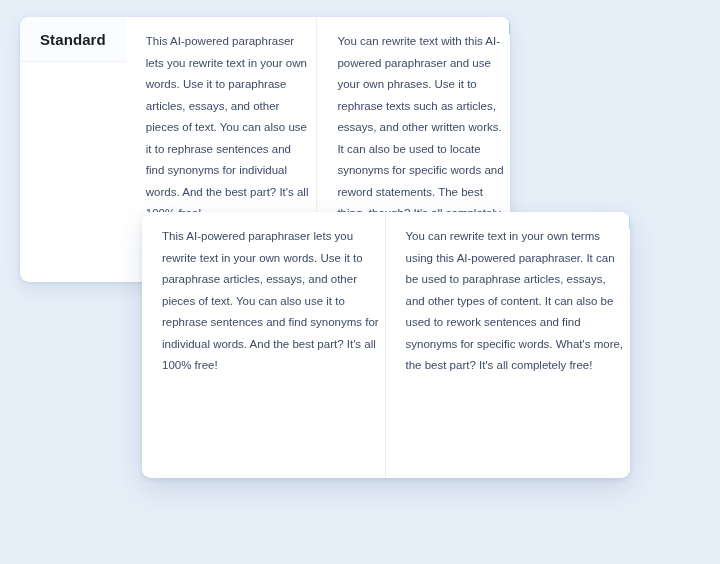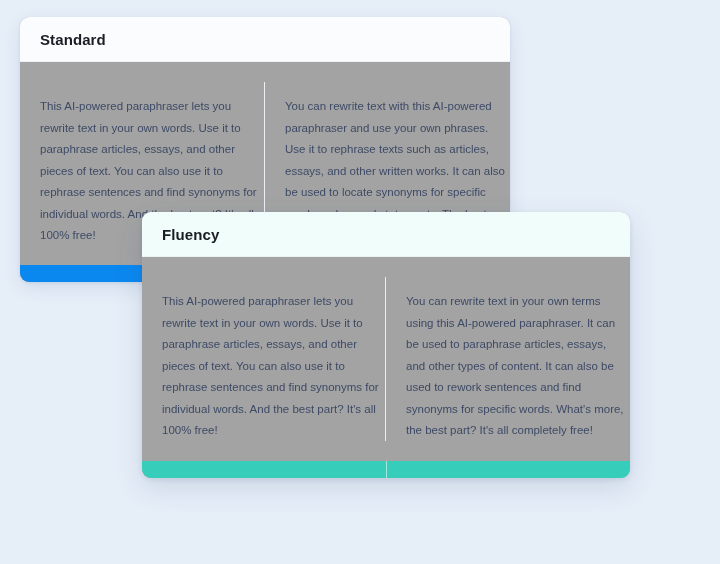--- a/index.html
+++ b/index.html
@@ -16,28 +16,27 @@
   }
 
   .stage {
     position: absolute;
     inset: 0;
   }
 
   
   .card {
     position: absolute;
-    background: #a3a3a3;
+    background: #ffffff;
     border-radius: 9px;
     overflow: hidden;
     box-shadow: 0 1px 3px rgba(40, 70, 120, 0.10),
                 0 6px 18px rgba(40, 70, 120, 0.10);
     display: flex;
-    flex-direction: column;
-    gap: 20px;
+    flex-direction: row;
   }
 
   .card-header {
     height: 45px;
     flex: 0 0 45px;
     display: flex;
     align-items: center;
     padding: 0 20px;
     box-sizing: border-box;
     border-bottom: 1px solid #eef2f7;
@@ -140,23 +139,20 @@
         <p>You can rewrite text with this AI-powered paraphraser and use your own phrases. Use it to rephrase texts such as articles, essays, and other written works. It can also be used to locate synonyms for specific words and reword statements. The best thing, though? It's all completely free!</p>
       </div>
     </div>
     <div class="card-footer">
       <div class="footer-half"></div>
       <div class="footer-half"></div>
     </div>
   </div>
 
   <div class="card" id="card-fluency">
-    <div class="card-header">
-      <span class="card-title">Fluency</span>
-    </div>
     <div class="card-body">
       <div class="col col-left">
         <p>This AI-powered paraphraser lets you rewrite text in your own words. Use it to paraphrase articles, essays, and other pieces of text. You can also use it to rephrase sentences and find synonyms for individual words. And the best part? It's all 100% free!</p>
       </div>
       <div class="col col-right">
         <p>You can rewrite text in your own terms using this AI-powered paraphraser. It can be used to paraphrase articles, essays, and other types of content. It can also be used to rework sentences and find synonyms for specific words. What's more, the best part? It's all completely free!</p>
       </div>
     </div>
     <div class="card-footer">
       <div class="footer-half"></div>

